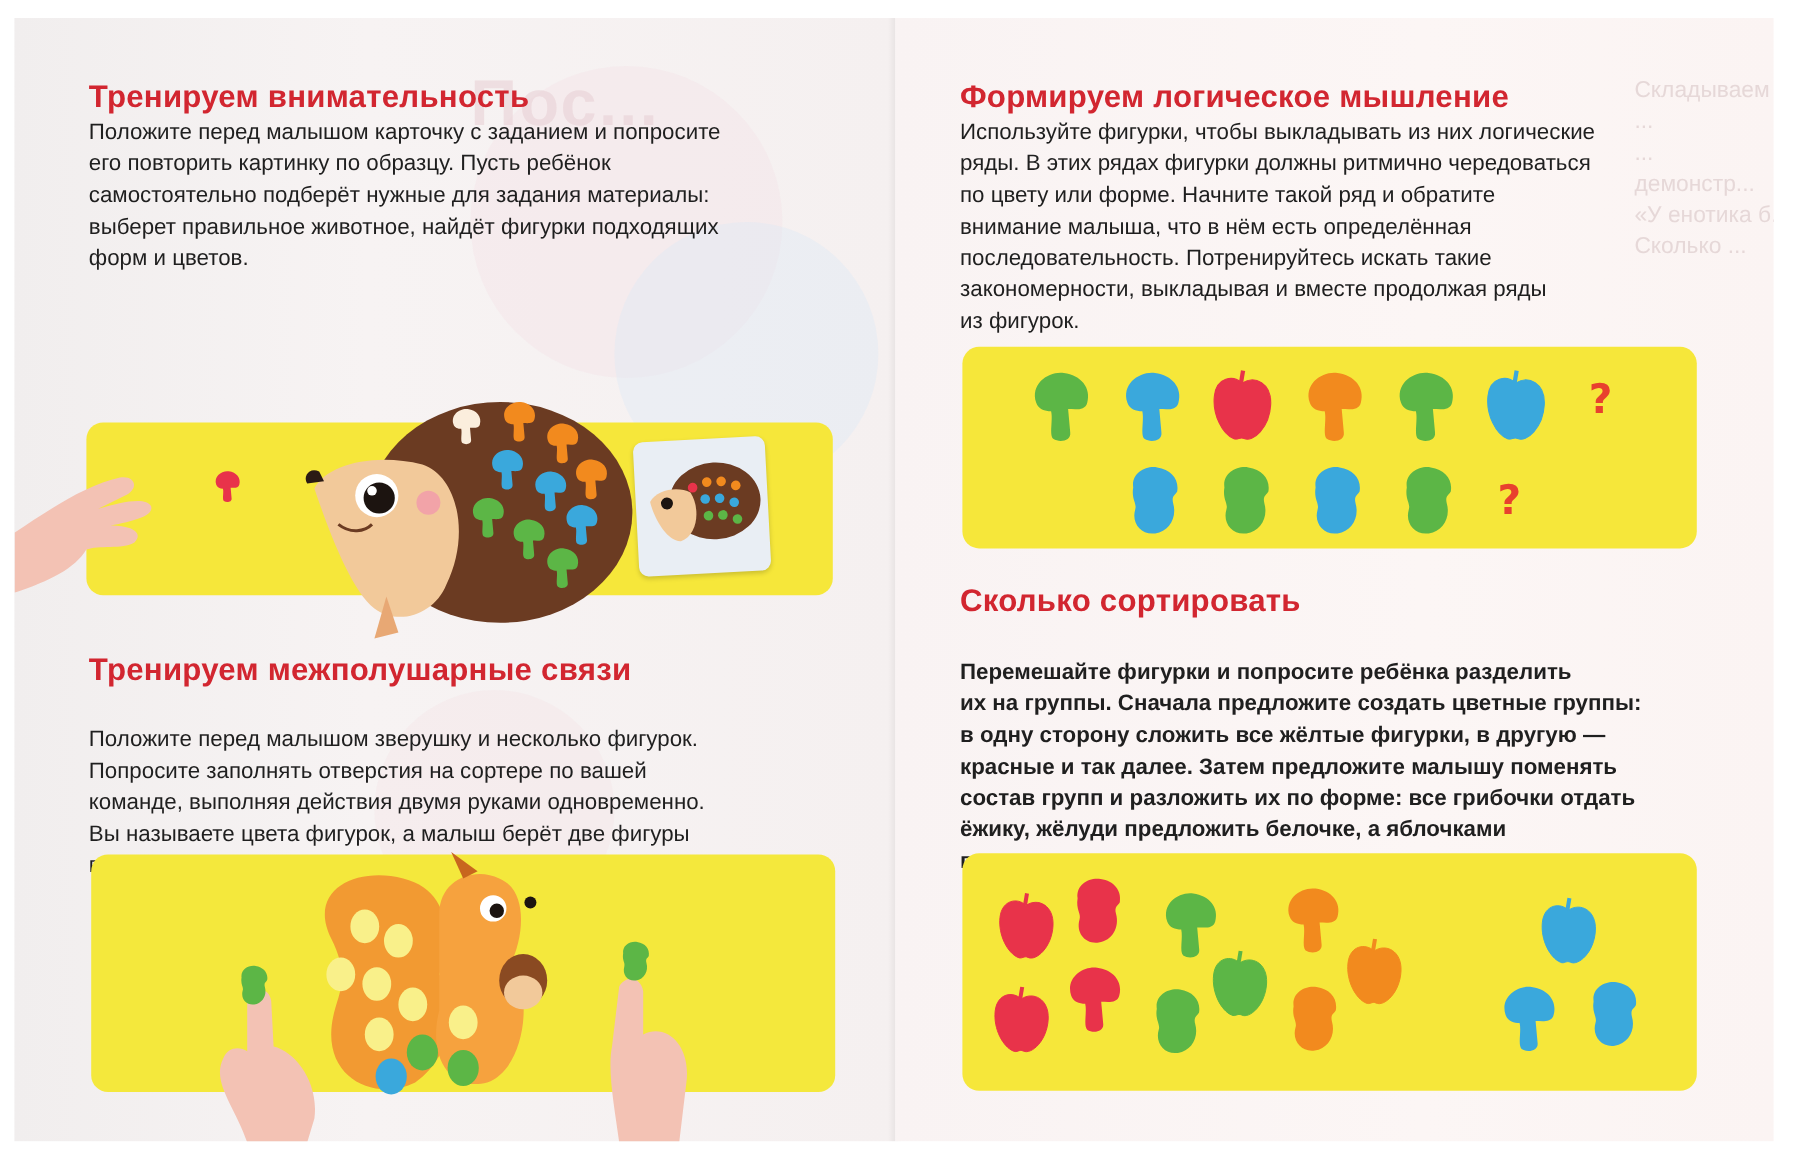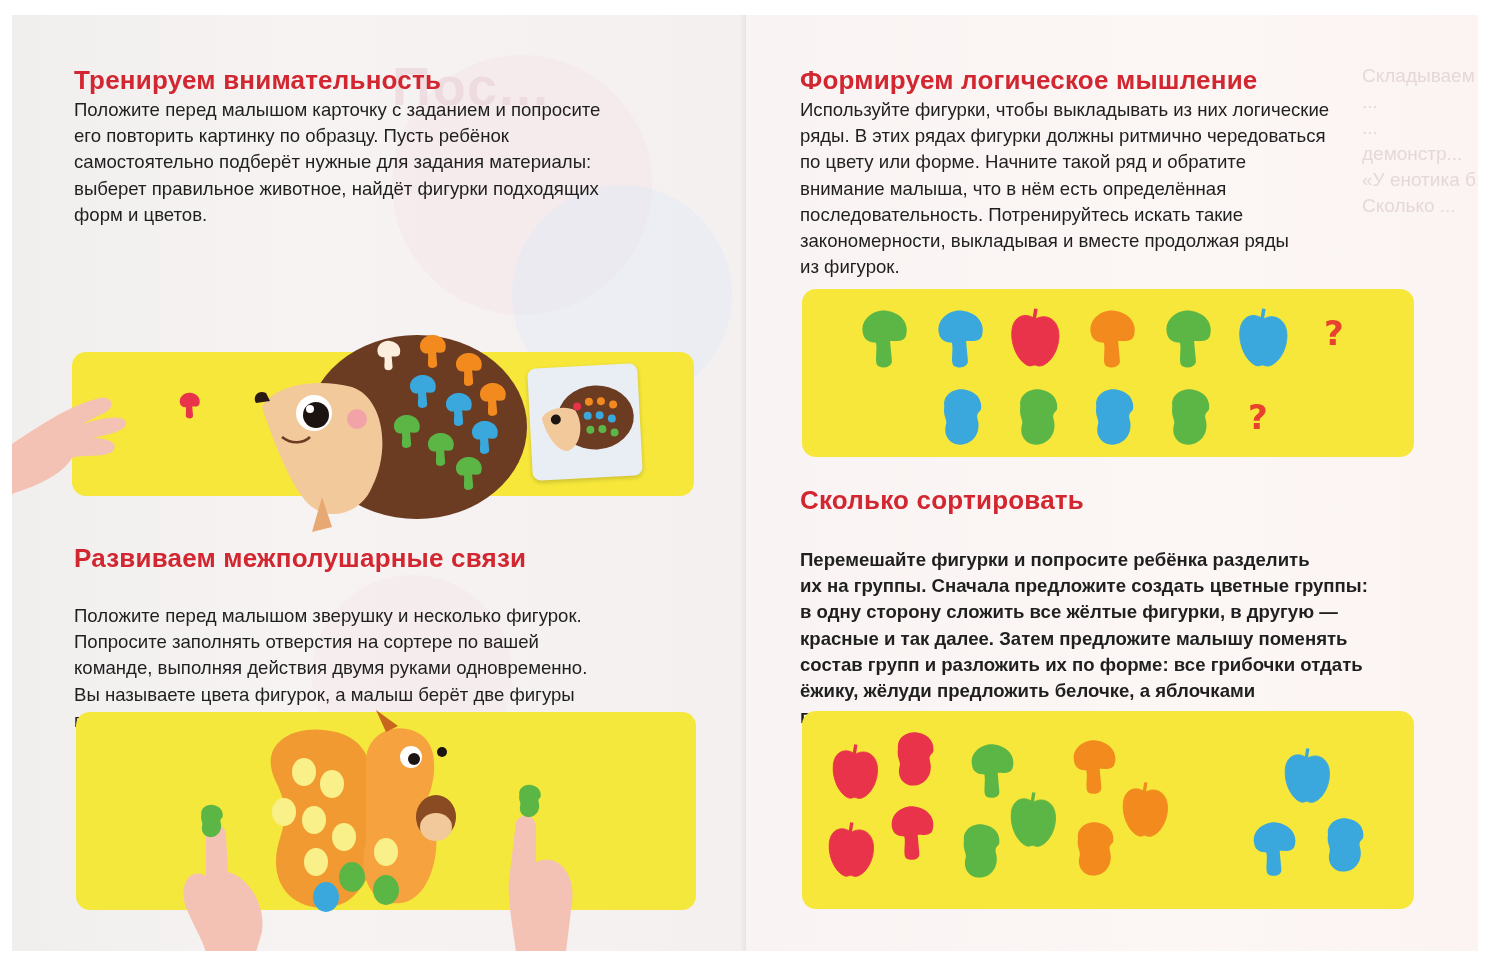--- a/index.html
+++ b/index.html
@@ -124,21 +124,21 @@
           <circle cx="58" cy="50" r="4" fill="#3aa8dc"></circle>
             <circle cx="70" cy="50" r="4" fill="#3aa8dc"></circle>
             <circle cx="82" cy="54" r="4" fill="#3aa8dc"></circle>
           <circle cx="60" cy="64" r="4" fill="#5cb646"></circle>
             <circle cx="72" cy="64" r="4" fill="#5cb646"></circle>
             <circle cx="84" cy="68" r="4" fill="#5cb646"></circle>
         </svg>
       </div>
     </div>
 
-    <h2 class="h" style="left:62px;top:528px;">Развиваем межполушарные связи</h2>
+    <h2 class="h" style="left:62px;top:528px;">Тренируем межполушарные связи</h2>
     <p class="p" style="left:62px;top:588px;">Положите перед малышом зверушку и несколько фигурок.
 Попросите заполнять отверстия на сортере по вашей
 команде, выполняя действия двумя руками одновременно.
 Вы называете цвета фигурок, а малыш берёт две фигуры
 в разные руки и старается синхронно поместить их в основу.</p>
 
     <div class="panel" style="left:64px;top:697px;width:620px;height:198px;background:#f4e83c;">
       <svg class="shape" style="left:180px;top:-10px;" width="230" height="220" viewBox="0 0 230 220">
         <path d="M20 80 C0 40 40 20 80 30 C120 40 120 80 110 110 C130 130 120 180 90 200 C60 215 20 200 20 160 C20 130 40 120 20 80 Z" fill="#f29a32"></path>
         <path d="M110 60 C110 30 140 20 160 30 C185 40 180 80 170 100 C190 130 180 190 150 200 C120 208 100 180 110 140 Z" fill="#f6a23e"></path>

